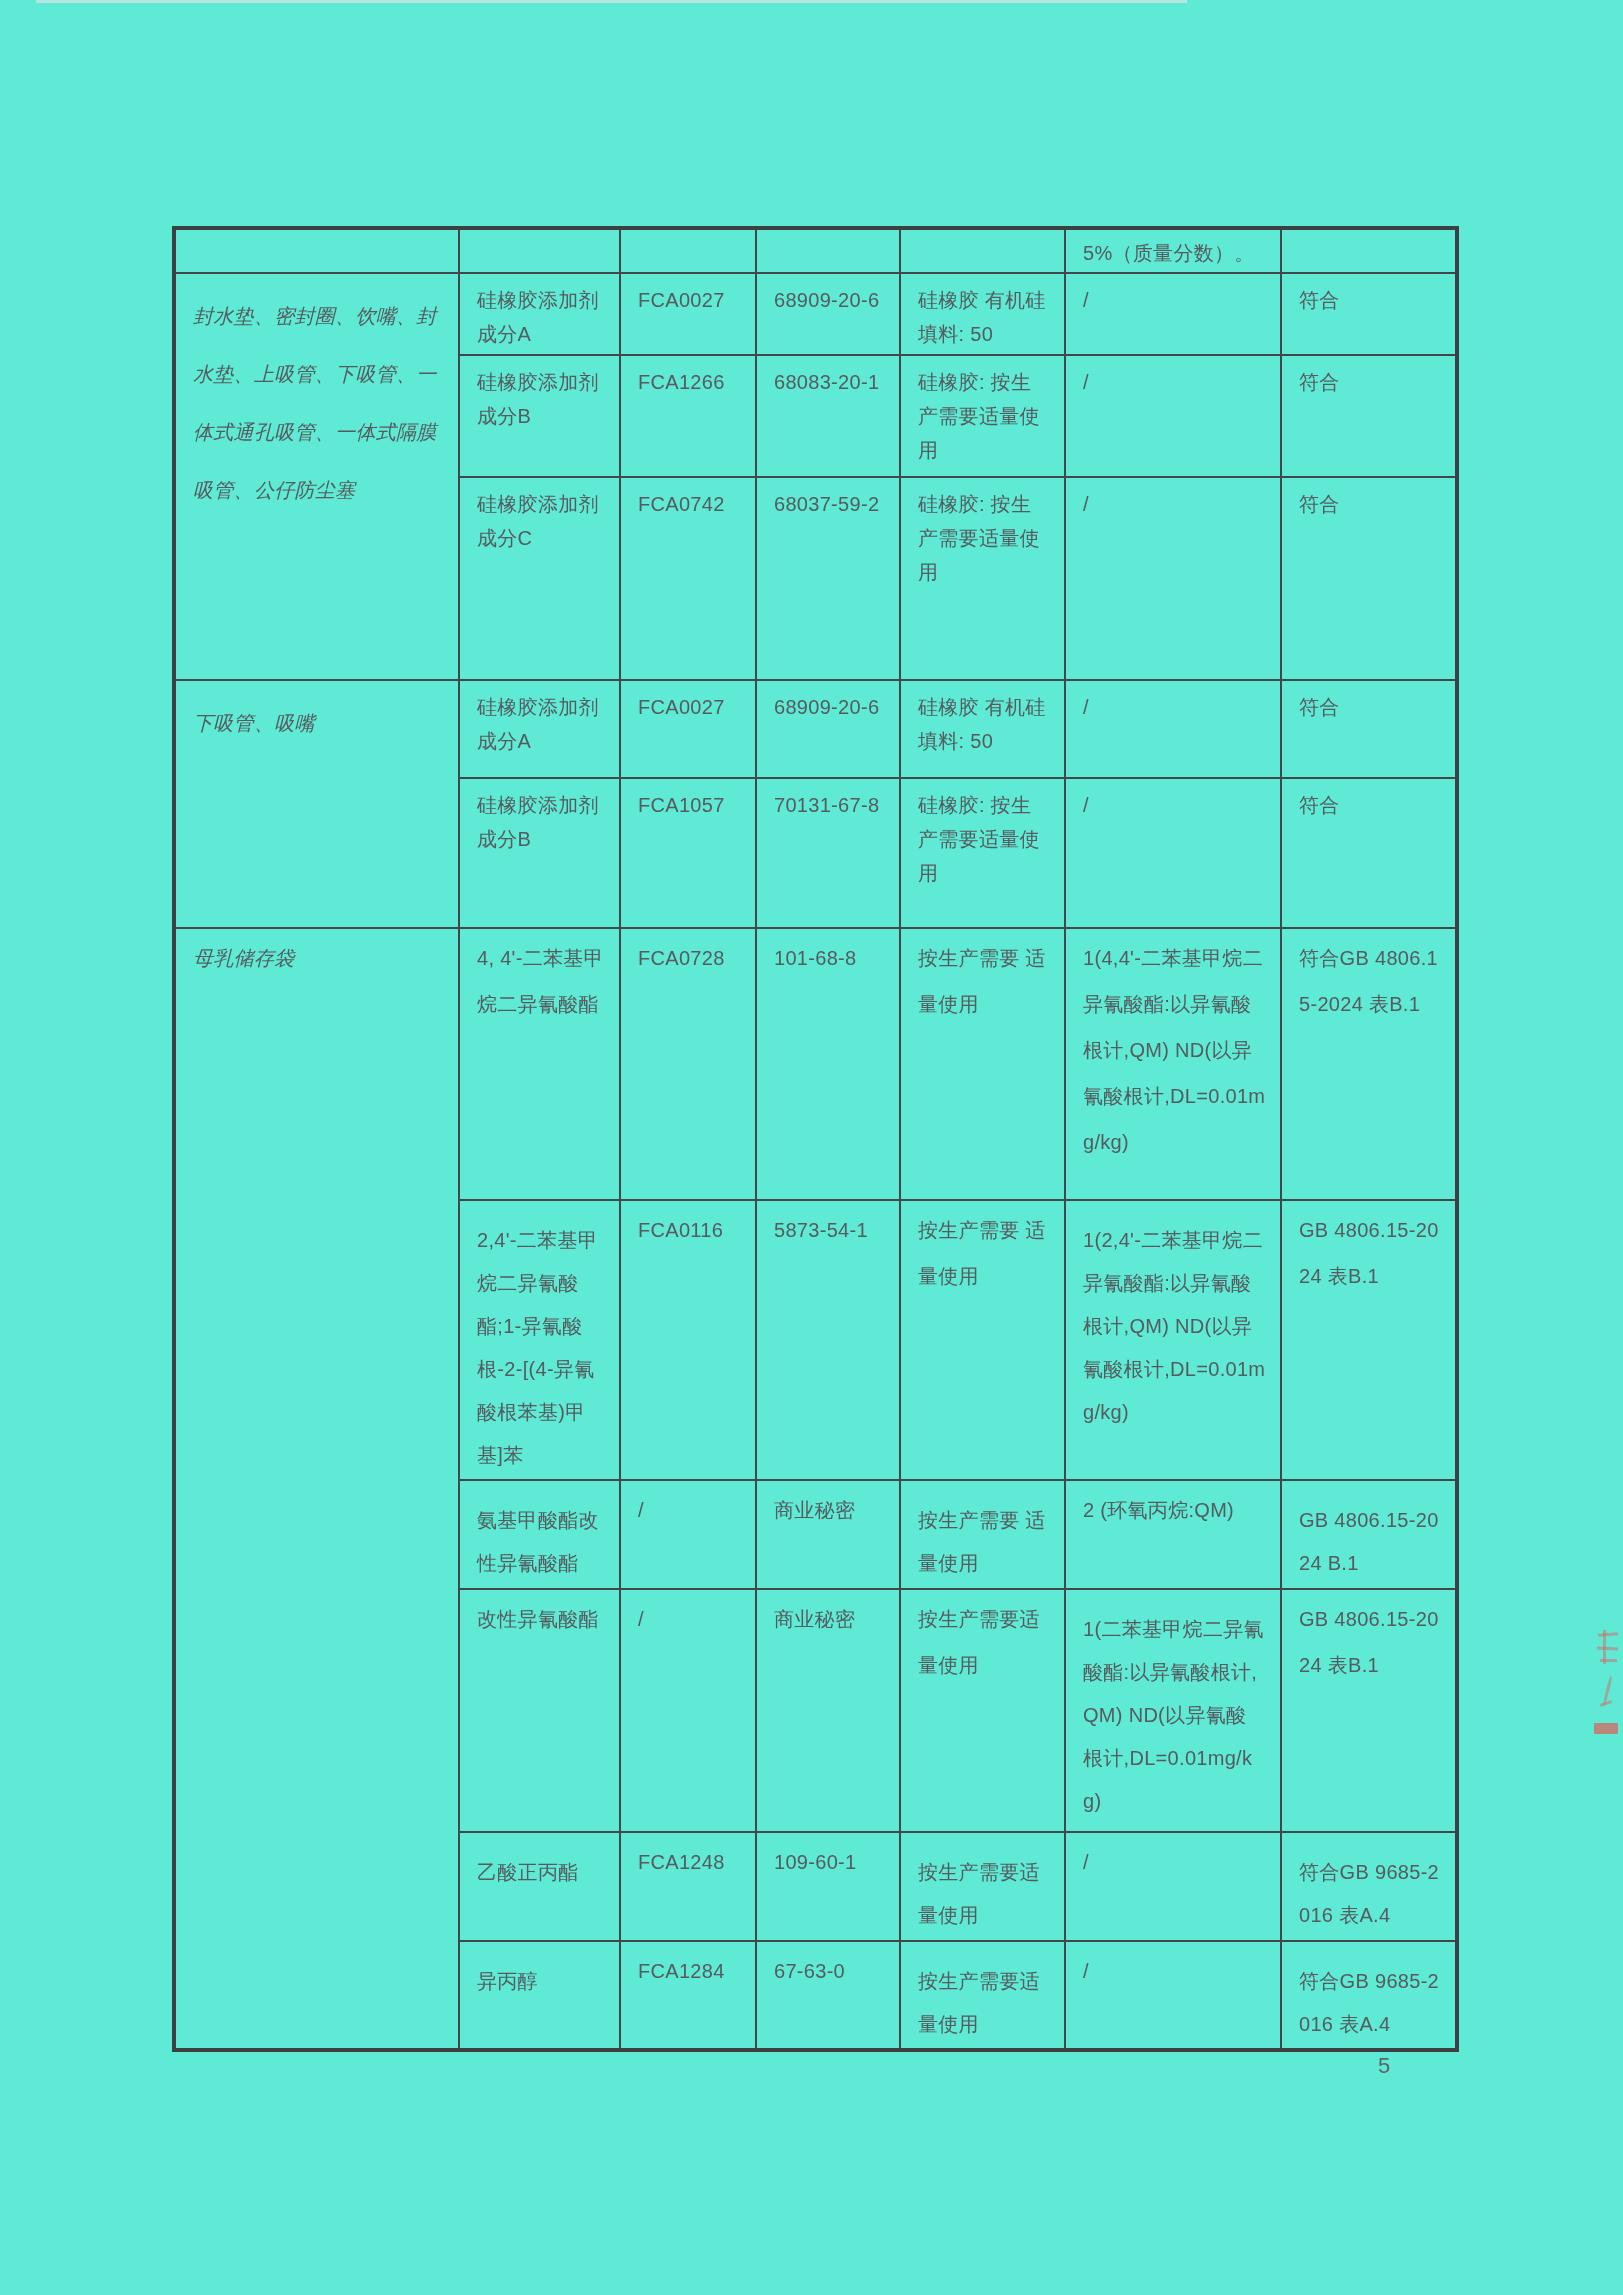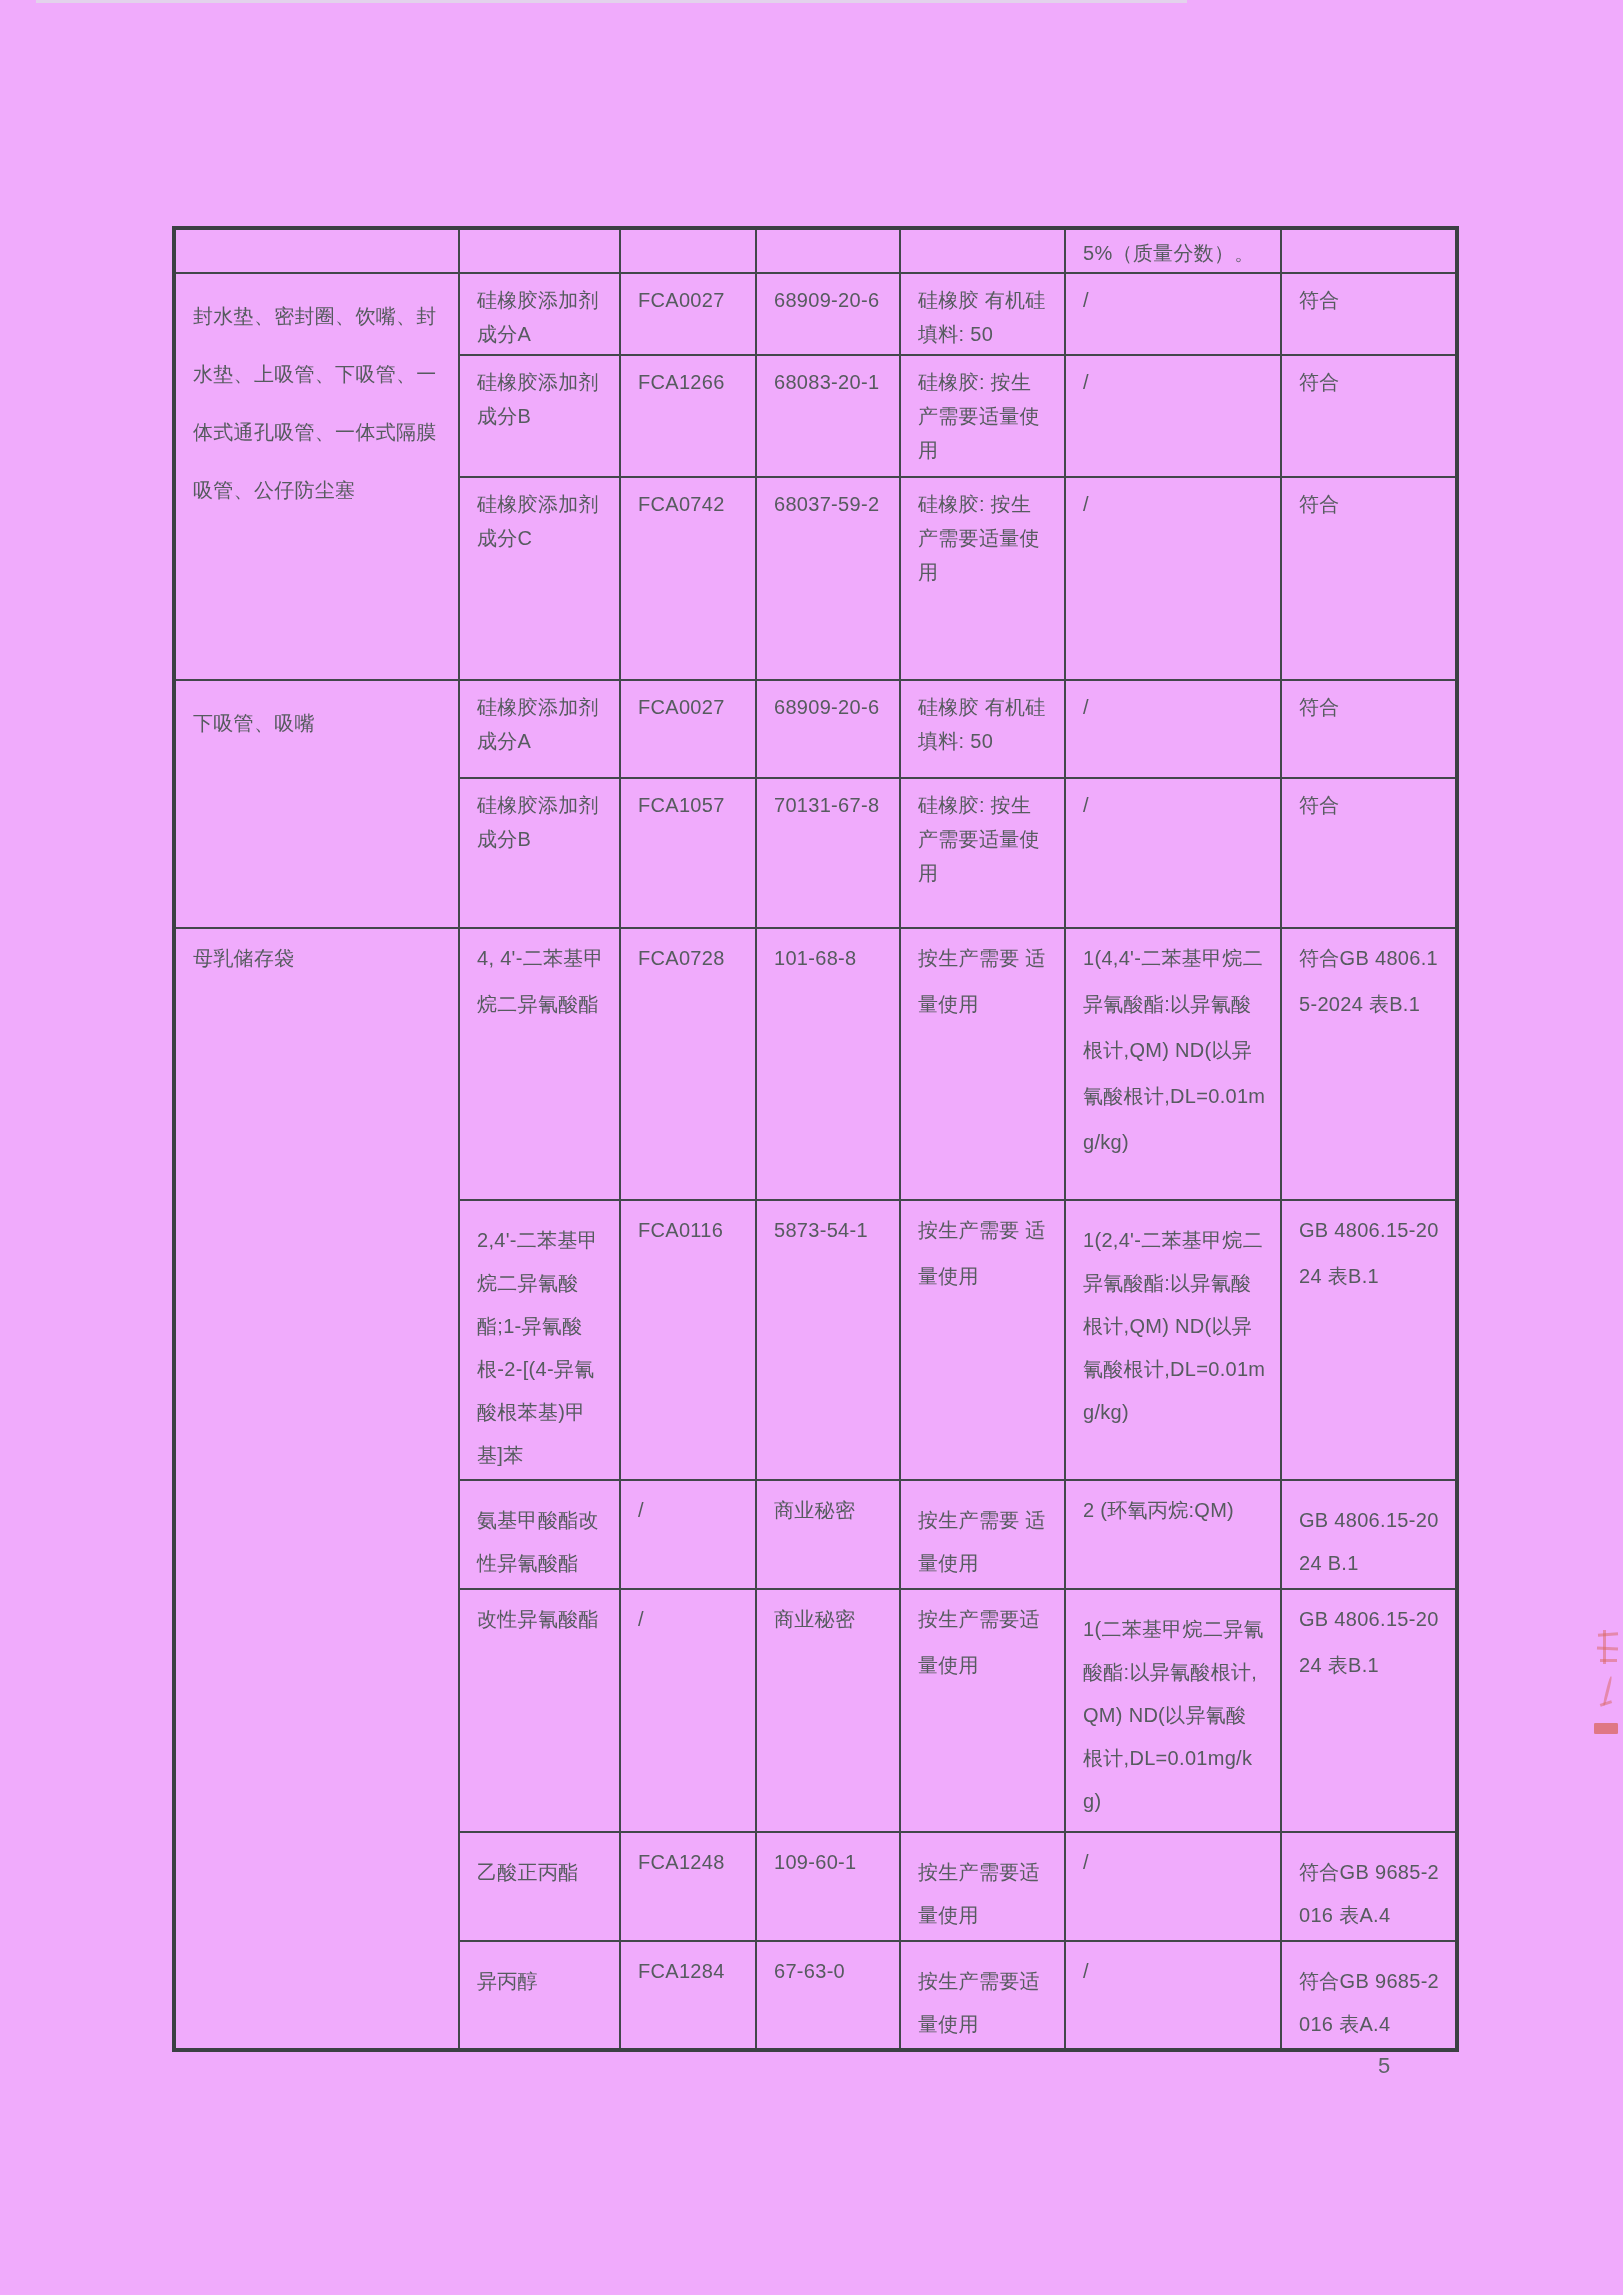--- a/index.html
+++ b/index.html
@@ -1,19 +1,19 @@
 <!DOCTYPE html>
 <html style="font-size:10.5px"><head>
 <meta charset="utf-8">
 <style>
   html,body{margin:0;padding:0;background:#ffffff;}
   .page{
     position:relative;
     width:1623px;height:2295px;
-    background:#f0abfc;
+    background:#5eead4;
     font-family:"Liberation Sans","DejaVu Sans",sans-serif;
     color:#565b5f;
     overflow:hidden;
   }
   .scan-streak-top{
     position:absolute;left:36px;top:0;width:1151px;height:3.3px;
     background:#dde3e6;opacity:.7;
   }
   table.doc{
     position:absolute;left:172px;top:226px;
@@ -42,21 +42,21 @@
   tr.h-b2{height:150px}
   tr.h-c1{height:272px}
   tr.h-c2{height:269px}
   tr.h-c3{height:74px}
   tr.h-c4{height:243px}
   tr.h-c5{height:90px}
   tr.h-c6{height:99px}
   
   tr.grp-c td{line-height:46px;padding-top:6px;}
   tr.grp-c td.lh-sm{line-height:43px;padding-top:18px;}
-  td.part{line-height:58px;padding-top:13px;}
+  td.part{line-height:58px;padding-top:13px;font-style:italic;}
   tr.h-r0 td{line-height:33px;padding-top:6.5px;}
   .page-number{
     position:absolute;left:1378px;top:2053px;
     font-size:22px;color:#5d6367;letter-spacing:0.7px;
   }
   
   .stamp{
     position:absolute;right:0;top:1629px;width:34px;height:114px;
     overflow:hidden;pointer-events:none;
   }

